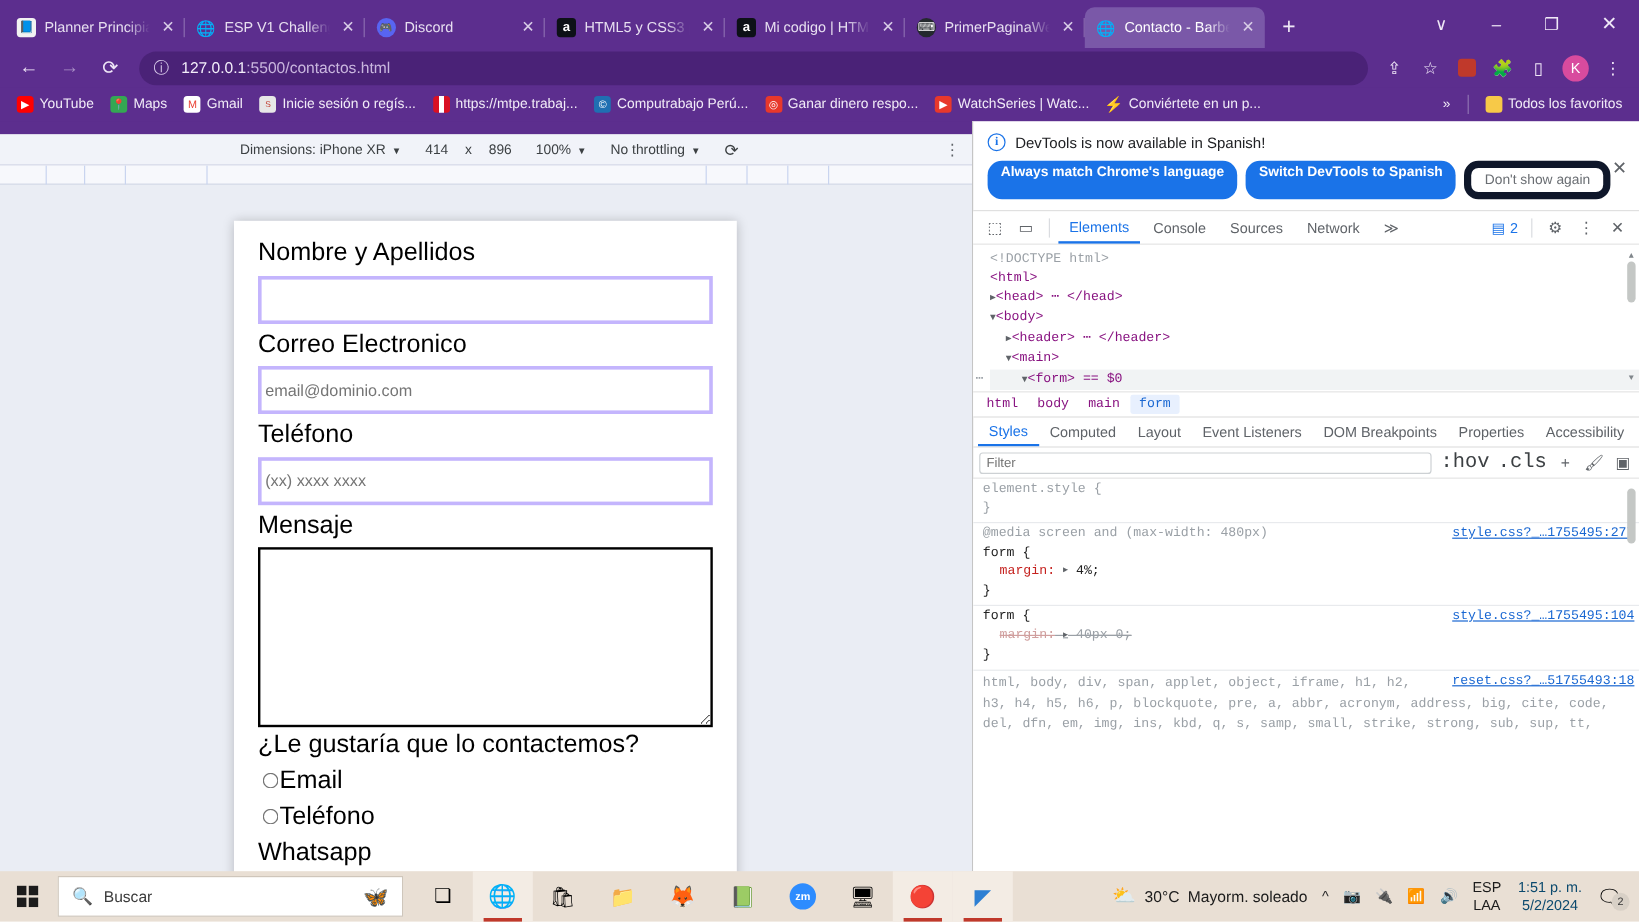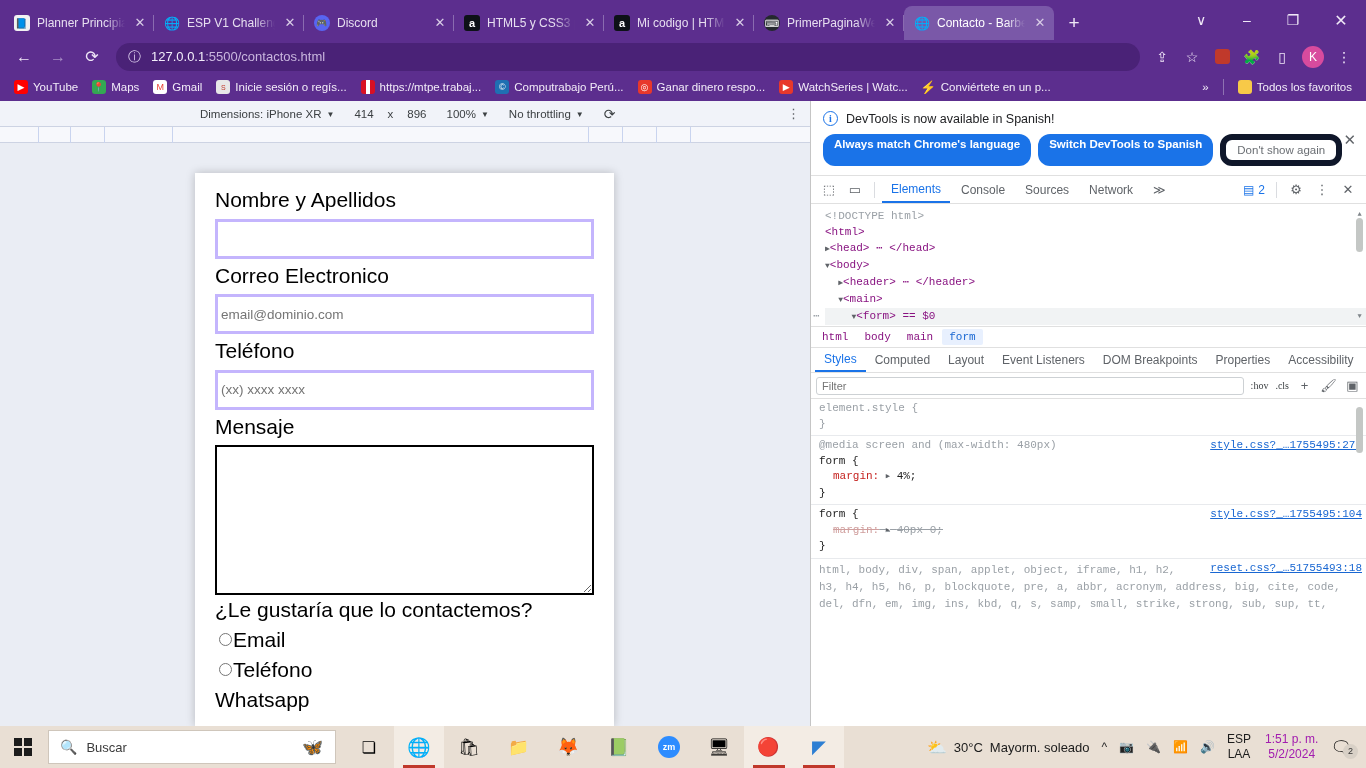--- a/index.html
+++ b/index.html
@@ -55,21 +55,21 @@
   .bookmarks { height:28px; background:#5c2e8e; display:flex; align-items:center; padding:0 8px; gap:2px;
                position:relative; }
   .bm { display:flex; align-items:center; gap:5px; padding:3px 6px; color:#f2ecf8; font-size:11.5px;
         white-space:nowrap; border-radius:4px;}
   .bmico { width:14px; height:14px; border-radius:3px; flex:0 0 14px; display:flex; align-items:center;
            justify-content:center; font-size:9px; color:#fff; overflow:hidden;}
   .bm-overflow { margin-left:auto; display:flex; align-items:center; gap:8px; }
   .bmsep { width:1px; height:16px; background:#8e72b2; }
 
   
-  #content { position:absolute; left:0; top:101px; width:1366px; height:625px; background:#fff; }
+  #content { position:absolute; left:0; top:112px; width:1366px; height:625px; background:#fff; }
 
   
   .devtoolbar { height:26px; background:#f1f3f9; border-bottom:1px solid #cdd3e3; display:flex;
                 align-items:center; font-size:11.5px; color:#3c4043; position:relative; width:810px;}
   .devtoolbar .dseg { padding:0 10px; display:flex; align-items:center; gap:5px; }
   .caret { font-size:8px; position:relative; top:1px; }
   .dmenu { position:absolute; right:10px; font-size:13px; letter-spacing:0; color:#5f6368; }
   .rotico { font-size:14px; }
 
   
@@ -153,21 +153,21 @@
             padding:0 4px; overflow:hidden; }
   .sbtab { padding:0 9px; height:24px; display:flex; align-items:center; font-size:12px; color:#5f6368;
            white-space:nowrap;}
   .sbtab.sel { color:#1a73e8; border-bottom:2px solid #1a73e8; }
 
   
   .filterrow { height:26px; display:flex; align-items:center; padding:0 5px; gap:7px;
                border-bottom:1px solid #e0e0e0; }
   .filterinput { flex:1 1 auto; height:18px; border:1px solid #cdd1d4; border-radius:3px; font-size:11px;
                  padding:0 5px; color:#202124; font-family:"Liberation Sans",sans-serif; background:#fff;}
-  .fbtn { font-size:10px; color:#3c4043; font-family:Liberation Serif, serif; }
+  .fbtn { font-size:17px; color:#3c4043; font-family:Liberation Mono, monospace; }
   .fico { font-size:13px; color:#5f6368; width:17px; text-align:center; }
 
   
   .styles { flex:1 1 auto; overflow:hidden; font-family:"Liberation Mono", monospace; font-size:11px;
             line-height:15.5px; position:relative; background:#fff; }
   .rule { padding:2px 0 3px 8px; border-bottom:1px solid #e8eaed; position:relative; }
   .rule .src { position:absolute; right:4px; top:2px; color:#1967d2; text-decoration:underline; font-size:11px;}
   .sel-txt { color:#222; }
   .sel-txt.dim { color:#9aa0a6; }
   .prop { color:#c5221f; padding-left:14px; display:inline-block;}
@@ -190,21 +190,21 @@
                color:#3b3b3b; font-size:13px; overflow:hidden; }
   .tbicons { position:absolute; left:344px; top:0; height:42px; display:flex; align-items:center; gap:0; }
   .tbitem { width:50px; height:42px; display:flex; align-items:center; justify-content:center;
             position:relative; }
   .tbitem.active { background:#f3ece4; }
   .tbitem.active::after { content:""; position:absolute; bottom:0; left:9px; right:9px; height:3px;
                           background:#c0392b; }
   .tray { position:absolute; right:0; top:0; height:42px; display:flex; align-items:center; gap:0;
           padding-right:6px; }
   .trayitem { padding:0 6px; display:flex; align-items:center; color:#2b2b2b; font-size:12px; }
-  .clock { text-align:center; line-height:15px; font-size:12px; color:#a21caf; padding:0 8px; }
+  .clock { text-align:center; line-height:15px; font-size:12px; color:#0c4a6e; padding:0 8px; }
   .lang { text-align:center; line-height:15px; font-size:12px; color:#1c1c1c; padding:0 6px; }
   .weather { display:flex; align-items:center; gap:7px; font-size:13px; color:#1b1b1b; padding:0 6px; }
   .notifbadge { position:relative; padding:0 8px 0 4px; }
   .notifbadge .cnt { position:absolute; right:2px; bottom:-1px; width:15px; height:15px; border-radius:50%;
        background:#d8d0c6; color:#333; font-size:9px; display:flex; align-items:center; justify-content:center;}
 </style>
 </head>
 <body>
 
 <div id="browser">

